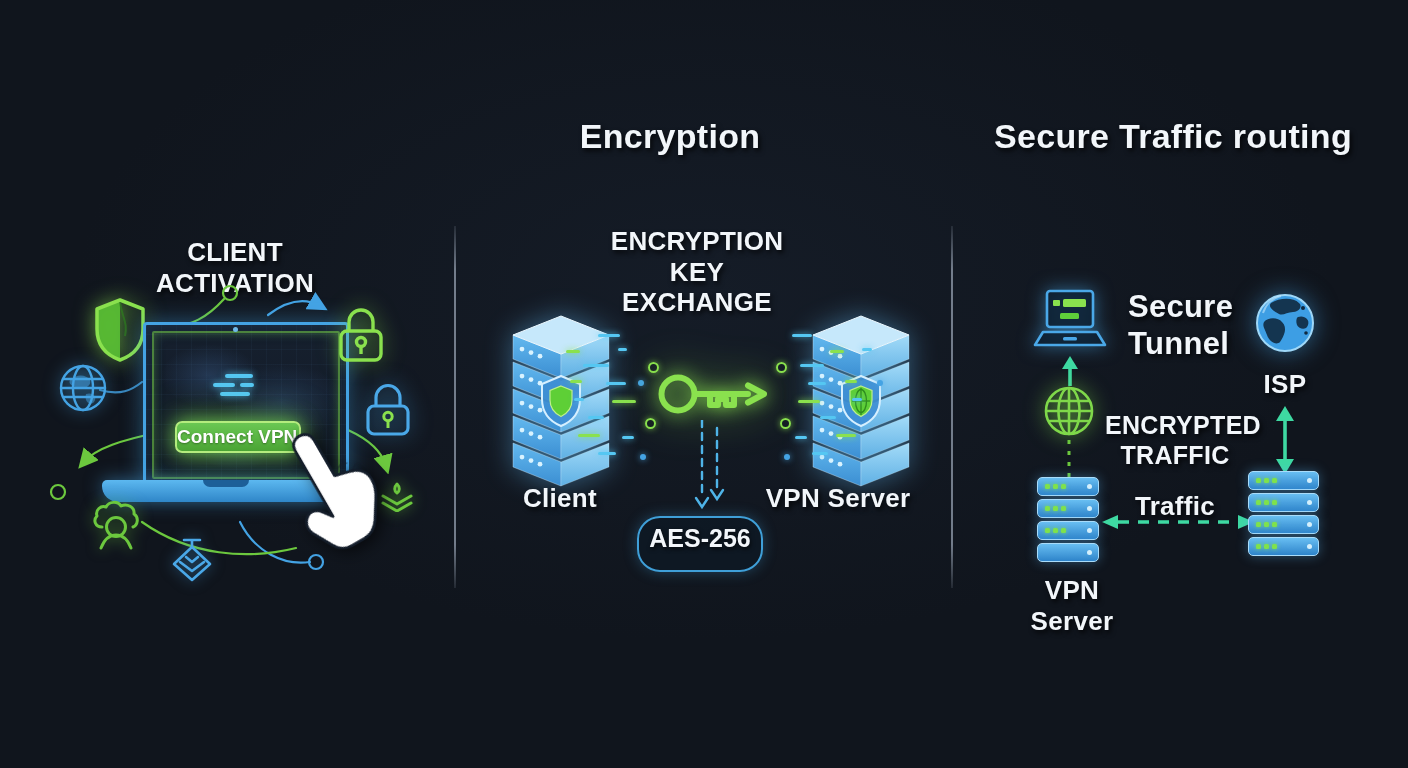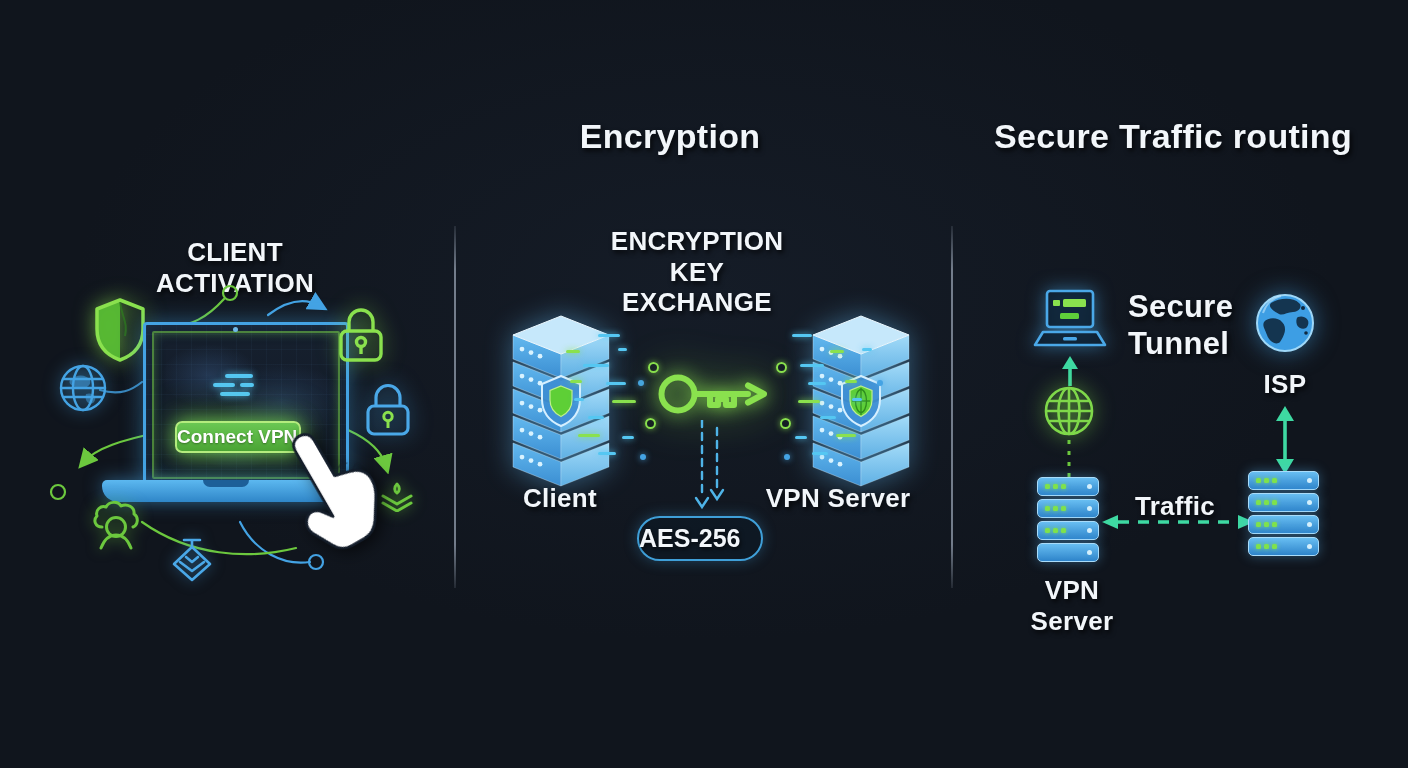--- a/index.html
+++ b/index.html
@@ -60,24 +60,24 @@
 
   
   .pt{position:absolute;height:3px;border-radius:2px;}
   .pt-c{background:var(--cyan);box-shadow:0 0 6px rgba(85,199,242,.85);}
   .pt-g{background:var(--neon-green);box-shadow:0 0 6px rgba(138,225,78,.85);}
   .pt-go{width:7px;height:7px;border:2px solid var(--neon-green);border-radius:50%;background:transparent;box-shadow:0 0 6px rgba(138,225,78,.7);}
   .pt-bd{width:6px;height:6px;border-radius:50%;background:var(--blue);box-shadow:0 0 6px rgba(74,168,232,.85);}
 
   
   .aes-badge{
-    left:637px;top:516px;width:126px;height:45px;border-radius:23px;box-sizing:border-box;
+    left:637px;top:516px;width:126px;height:56px;border-radius:23px;box-sizing:border-box;
     border:2px solid #3f9fd8;background:rgba(12,26,40,.45);
     box-shadow:0 0 14px rgba(63,159,216,.35);
-    font-size:25px;font-weight:700;text-align:left;line-height:41px;color:var(--text);
+    font-size:25px;font-weight:700;text-align:center;line-height:41px;color:var(--text);
     text-shadow:1px 2px 4px rgba(0,0,0,.7);
   }
 
   
   .flat-stack{position:absolute;}
   .srv-row{position:relative;border-radius:5px;background:linear-gradient(180deg,#68bef2,#2e84ca);
     border:1px solid #a9dcfa;margin-bottom:3px;box-shadow:0 0 12px rgba(90,180,240,.4);}
   .dg{position:absolute;top:6px;width:5px;height:5px;border-radius:1.5px;background:#7fe24c;box-shadow:0 0 4px rgba(127,226,76,.9);}
   .db{position:absolute;top:6px;right:6px;width:5px;height:5px;border-radius:50%;background:#d4f0fd;}
   svg{display:block;}
@@ -372,20 +372,22 @@
 
   <svg class="abs" style="left:1041px;top:383px;filter:drop-shadow(0 0 10px rgba(127,216,74,.8));" width="56" height="56" viewBox="0 0 56 56">
     <g fill="none" stroke="#7fd84a" stroke-width="2.6">
       <circle cx="28" cy="28" r="23"></circle>
       <ellipse cx="28" cy="28" rx="10.5" ry="23"></ellipse>
       <path d="M28,5 V51"></path>
       <path d="M8,18 H48 M5,28 H51 M8,38 H48"></path>
     </g>
   </svg>
 
+  <div class="abs txt center pre" style="left:1105px;top:411px;width:140px;font-size:25px;">ENCRYPTED
+TRAFFIC</div>
 
   <svg class="abs" style="left:1272px;top:406px;" width="26" height="68" viewBox="0 0 26 68">
     <path d="M13,12 V56" stroke="#3ed9a2" stroke-width="3.6" fill="none"></path>
     <polygon points="13,0 4,15 22,15" fill="#3ed9a2"></polygon>
     <polygon points="13,68 4,53 22,53" fill="#3ed9a2"></polygon>
   </svg>
 
   <svg class="abs" style="left:1064px;top:440px;" width="10" height="38" viewBox="0 0 10 38">
     <path d="M5,0 V38" stroke="#6cc83e" stroke-width="3" stroke-dasharray="4 7" fill="none"></path>
   </svg>

